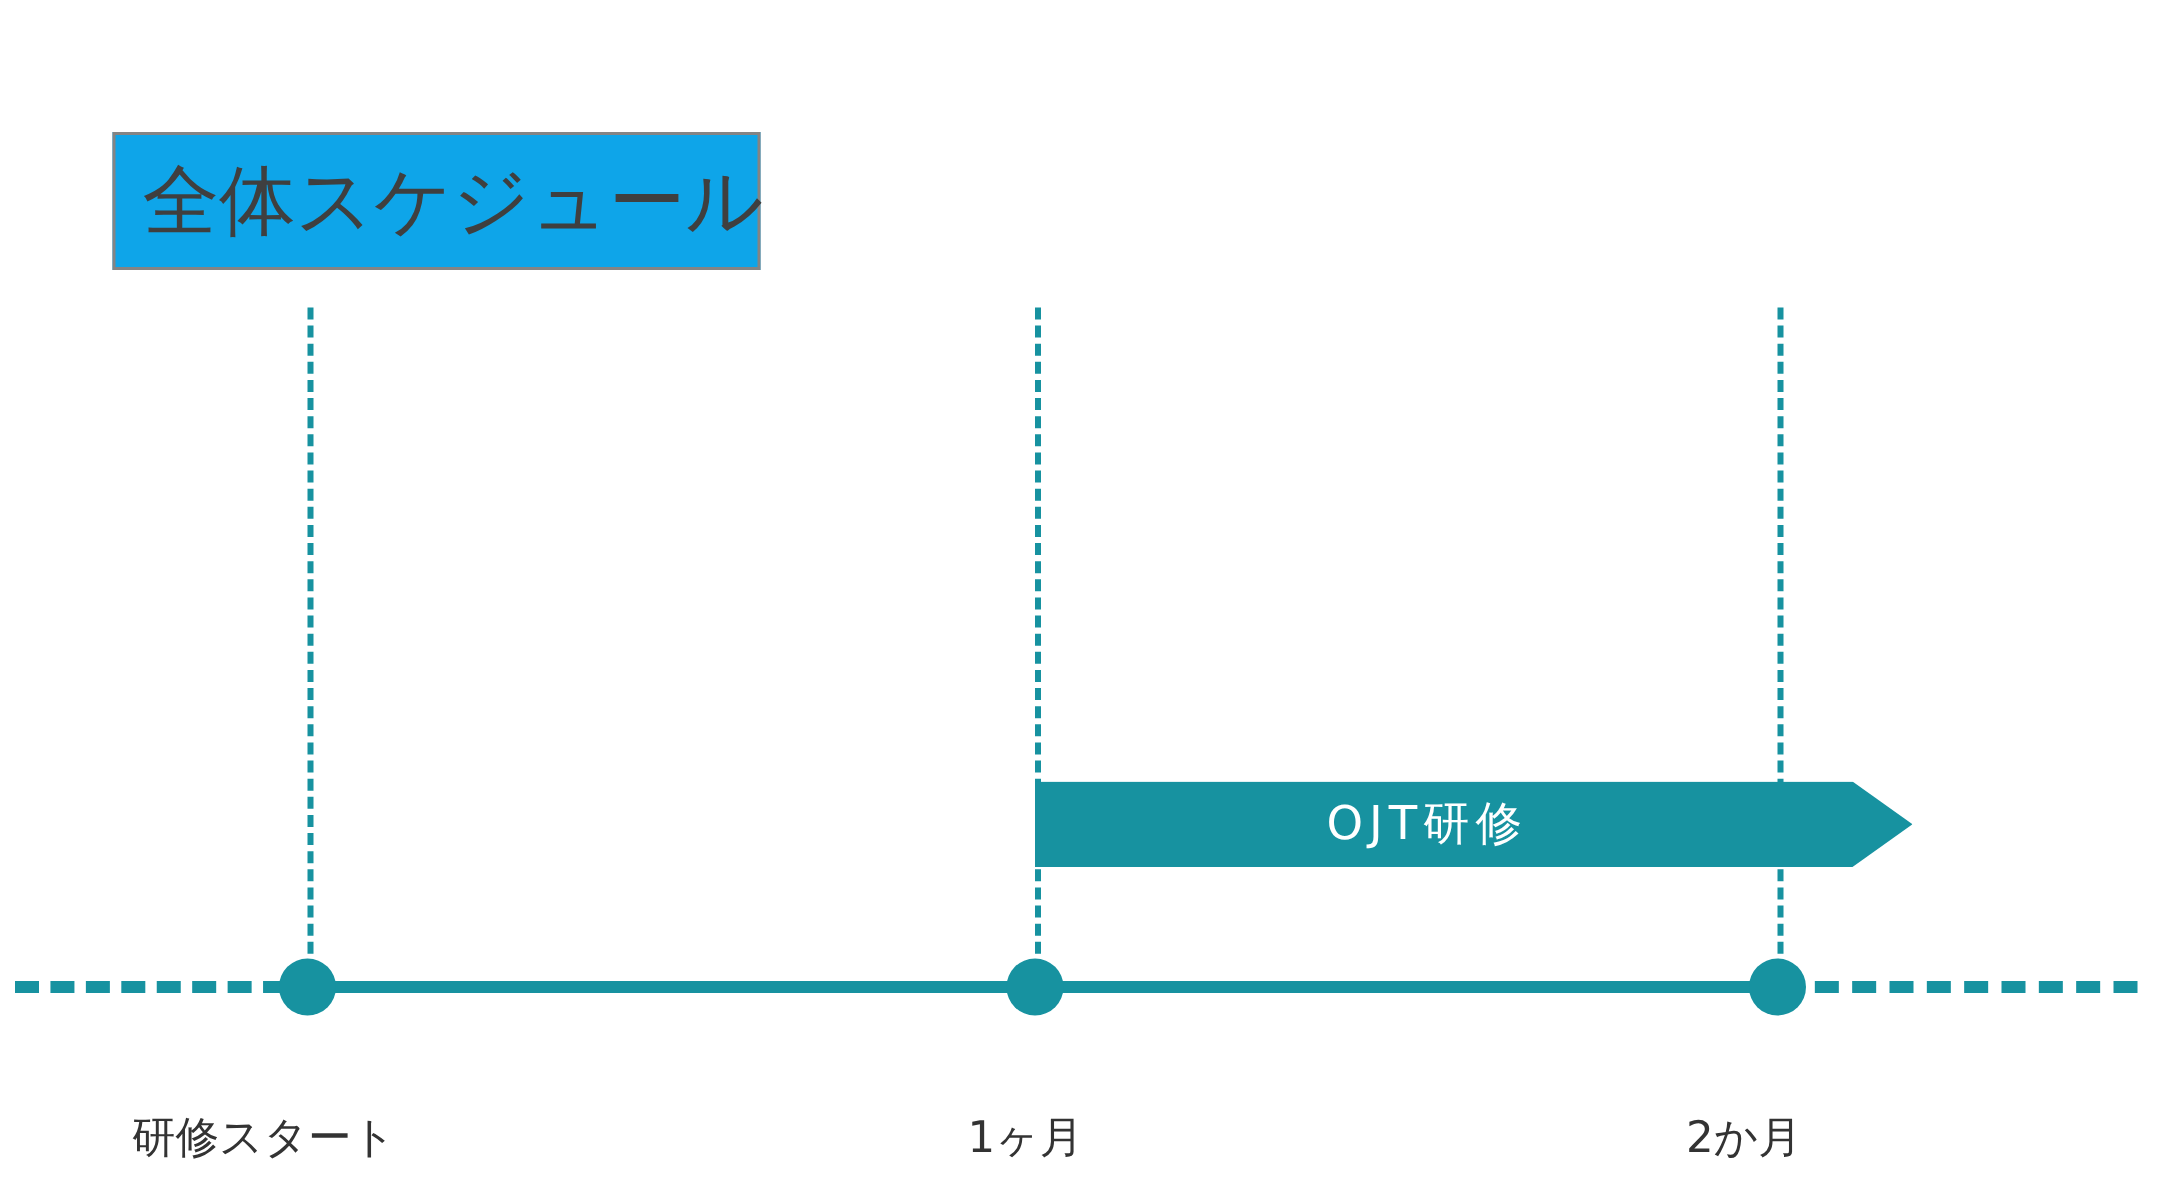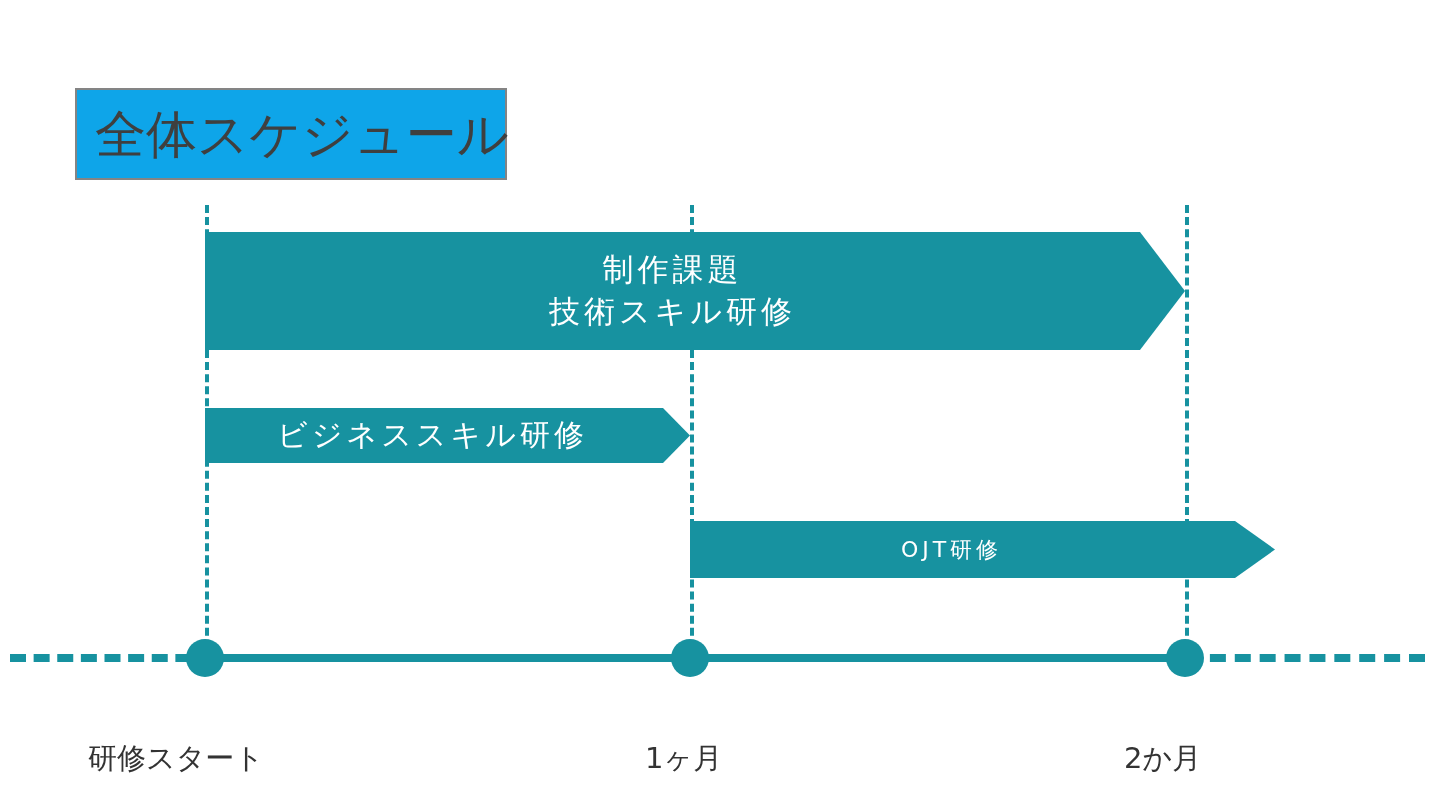--- a/index.html
+++ b/index.html
@@ -93,21 +93,21 @@
   }
   #bar-2 .bar-label { font-size: 30px; margin-right: 30px; }
 
   #bar-3 {
     left: 690px;
     top: 521px;
     width: 585px;
     height: 57px;
     clip-path: polygon(0 0, 545px 0, 100% 50%, 545px 100%, 0 100%);
   }
-  #bar-3 .bar-label { font-size: 22px; margin-right: 62px; }
+  #bar-3 .bar-label { font-size: 31px; margin-right: 62px; }
 
   
   .timeline-solid {
     position: absolute;
     left: 205px;
     top: 654px;
     width: 980px;
     height: 8px;
     background: #1792a0;
   }
@@ -149,28 +149,21 @@
 <div id="canvas">
 
   <div class="title-box">
     <span class="title-text">全体スケジュール</span>
   </div>
 
   <div class="vguide" style="left:205px"></div>
   <div class="vguide" style="left:690px"></div>
   <div class="vguide" style="left:1185px"></div>
 
-  <div class="bar" id="bar-1">
-    <span class="bar-label">制作課題
-技術スキル研修</span>
-  </div>
 
-  <div class="bar" id="bar-2">
-    <span class="bar-label">ビジネススキル研修</span>
-  </div>
 
   <div class="bar" id="bar-3">
     <span class="bar-label">OJT研修</span>
   </div>
 
   <div class="timeline-dash" id="timeline-dash-left"></div>
   <div class="timeline-solid"></div>
   <div class="timeline-dash" id="timeline-dash-right"></div>
 
   <div class="milestone-dot" style="left:186px"></div>

